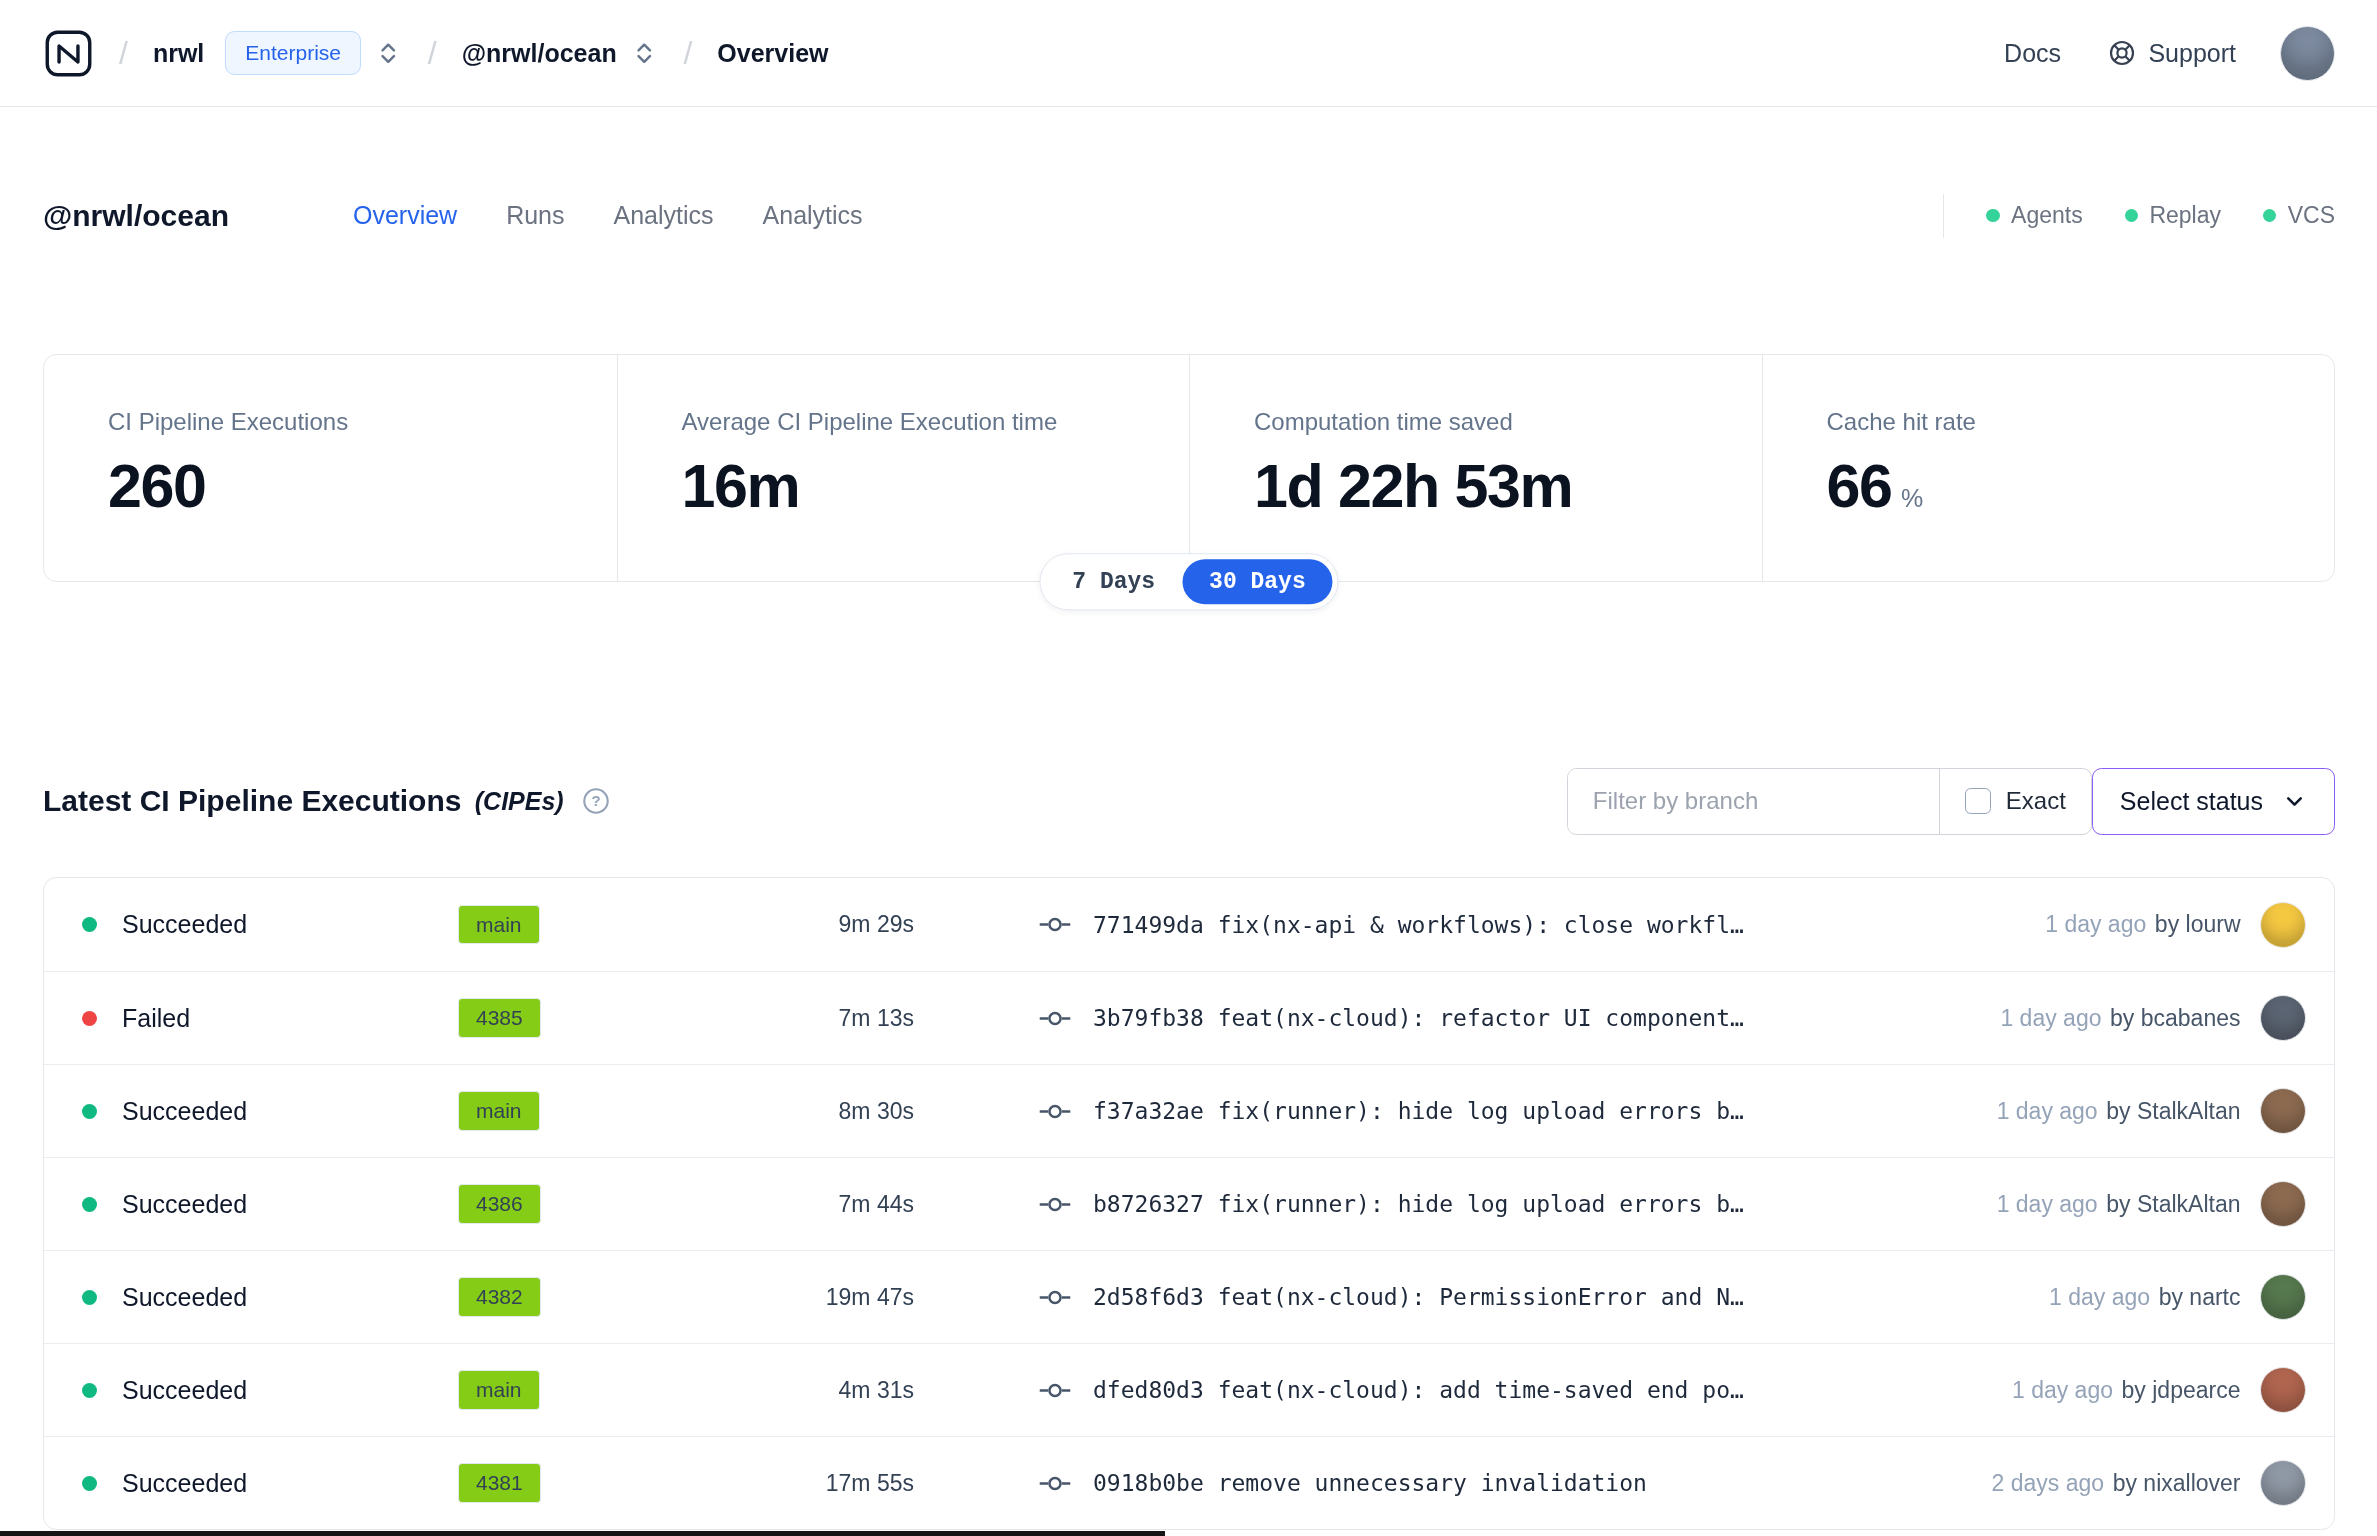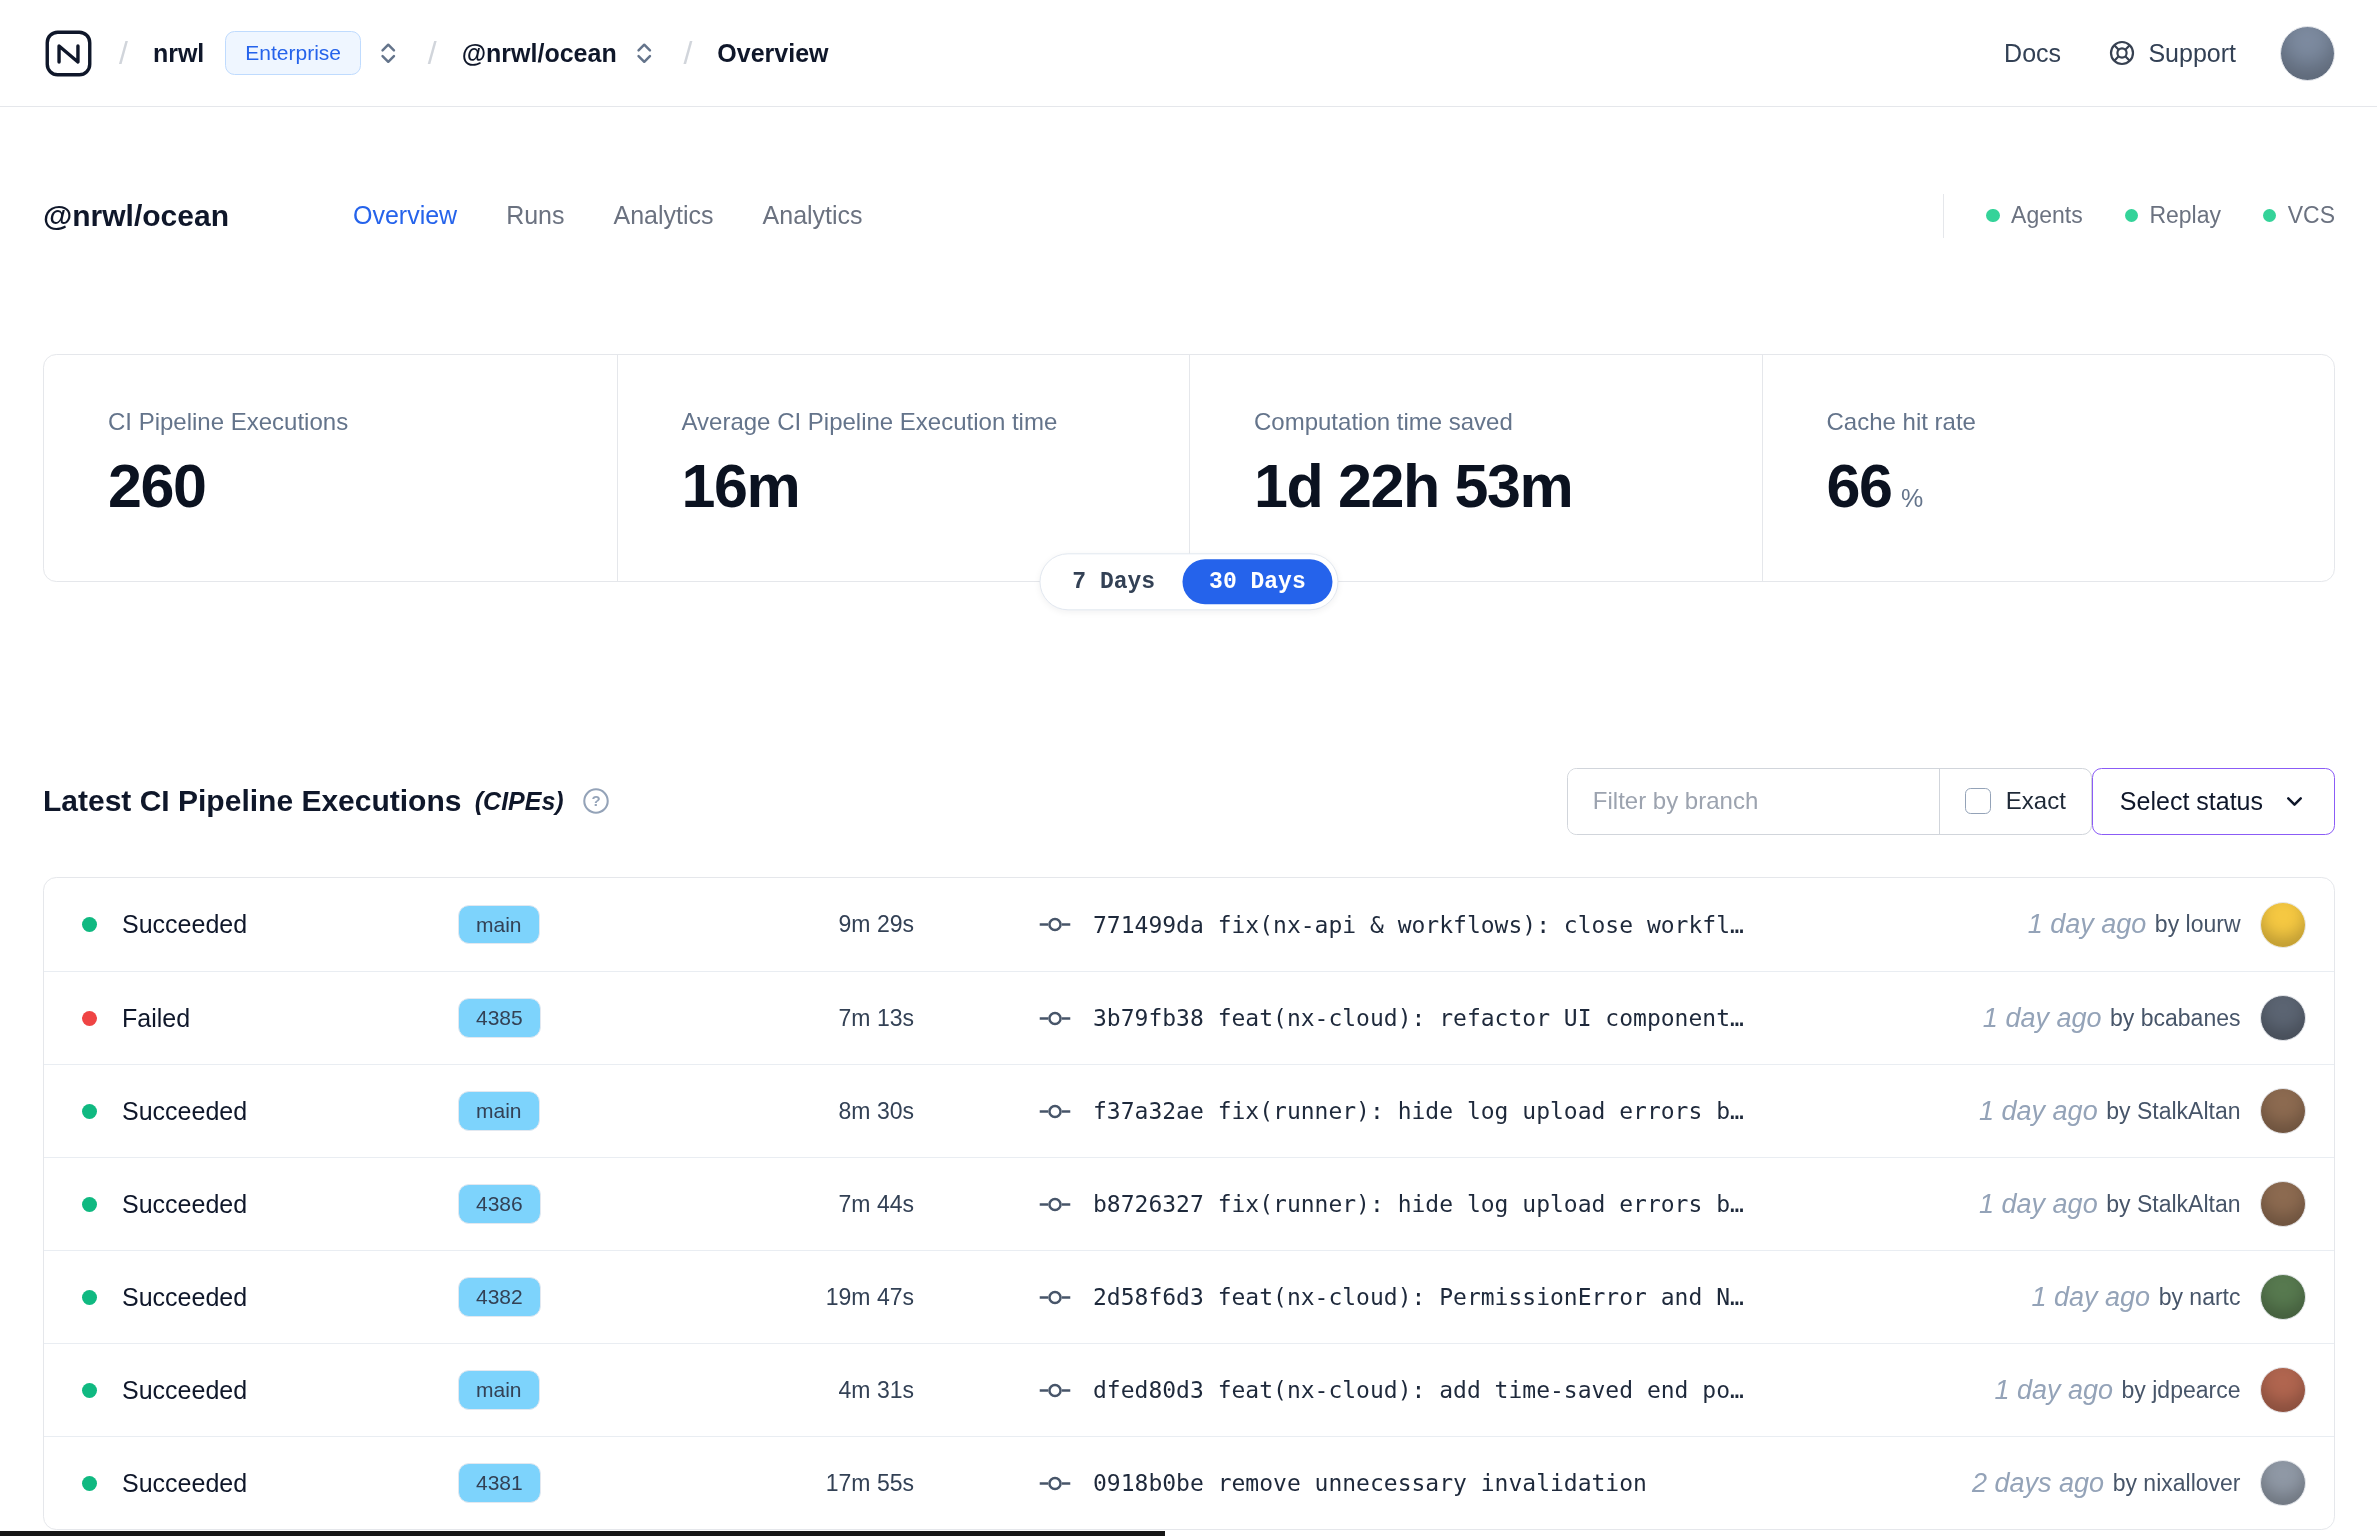--- a/index.html
+++ b/index.html
@@ -74,28 +74,28 @@
   .cipe-table { margin:42px 43px 0; border:1px solid #e5e7eb; border-radius:13.3px;
     overflow:hidden; background:#fff; }
   .cipe-row { display:flex; align-items:center; height:93px; padding:0 28.5px 0 38px; cursor:pointer; }
   .cipe-row + .cipe-row { border-top:1px solid #e9edf2; }
   .cell-status { display:flex; align-items:center; gap:25px; width:376px; }
   .dot { width:15px; height:15px; border-radius:50%; background:#10b981; flex:none; }
   .cipe-row[data-state="failed"] .dot { background:#ef4444; }
   .status-text { font-size:25px; color:#0f172a; font-weight:500; }
   .cell-branch { width:304px; }
   .branch-badge { display:inline-block; padding:6.7px 17px; border:1px solid #e2e8f0;
-    background:#7dd3fc; border-radius:11px; font-size:21px; color:#334155; }
+    background:#84cc16; border-radius:4px; font-size:21px; color:#334155; }
   .cell-duration { width:152px; text-align:right; font-size:23px; color:#334155; }
   .cell-commit { display:flex; align-items:center; gap:21px; margin-left:124px; min-width:0; }
   .commit-icon { width:34px; height:25px; flex:none; }
   .commit-text { font-family:"DejaVu Sans Mono", monospace; font-size:23px; color:#1e293b;
     white-space:nowrap; overflow:hidden; max-width:751px; }
   .cell-meta { margin-left:auto; display:flex; align-items:center; }
-  .time { font-size:27px; font-style:italic; color:#94a3b8; }
+  .time { font-size:23px; color:#94a3b8; }
   .author { font-size:23px; color:#475569; font-weight:500; margin-left:8.6px; }
   .row-avatar { width:46px; height:46px; border-radius:50%; margin-left:19px; flex:none;
     border:1px solid #e5e7eb; box-shadow:inset 0 -9.5px 15px rgba(0,0,0,.22); }
 
   .bottom-bar { position:absolute; left:0; bottom:0; width:1165px; height:4.8px; background:#161616; }
 </style>
 </head>
 <body>
 
 <header class="navbar">

